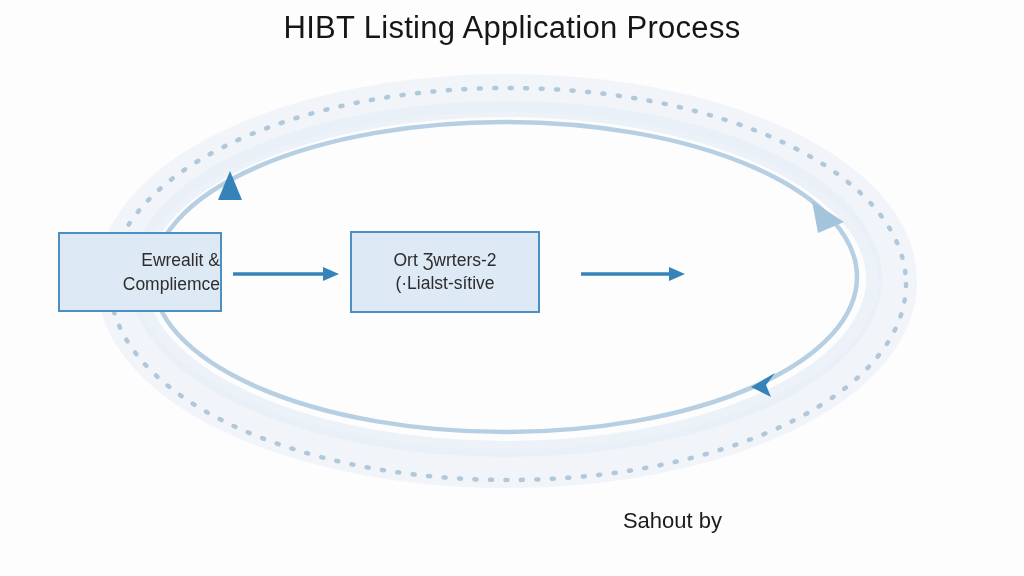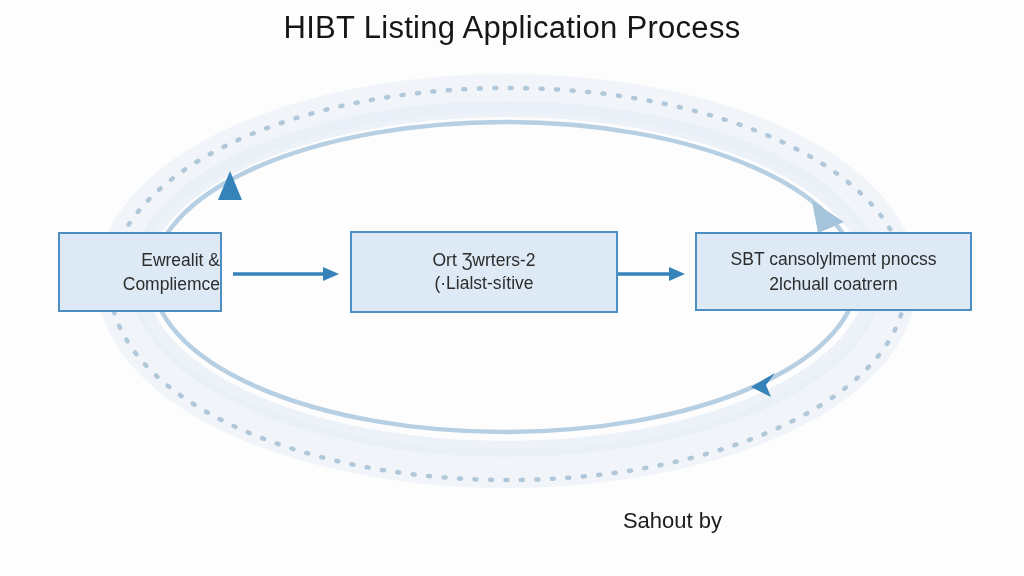--- a/index.html
+++ b/index.html
@@ -43,21 +43,21 @@
     display: flex;
     flex-direction: column;
     align-items: center;
     justify-content: center;
     text-align: center;
     color: var(--text, #2d2d2d);
     font-size: 17.5px;
     line-height: 1.38;
   }
   .node-left   { left: 58px;  top: 232px; width: 164px; height: 80px; align-items: flex-end; }
-  .node-middle { left: 350px; top: 231px; width: 268px; height: 82px; line-height: 1.32; }
+  .node-middle { left: 350px; top: 231px; width: 190px; height: 82px; line-height: 1.32; }
   .node-right  { left: 695px; top: 232px; width: 277px; height: 79px; }
 
   .caption {
     position: absolute;
     top: 508px; left: 50%;
     transform: translateX(-50%);
     width: 420px;
     text-align: right;
     font-size: 22px;
     line-height: 26px;
@@ -98,22 +98,18 @@
   <div class="node node-left">
     <span>Ewrealit &amp;</span>
     <span>Compliemce</span>
   </div>
 
   <div class="node node-middle">
     <span>Ort Ʒwrters-2</span>
     <span>(·Lialst-sítive</span>
   </div>
 
-  <div class="node node-right">
-    <span>SBT cansolylmemt pnocss</span>
-    <span>2lchuall coatrern</span>
-  </div>
 
   <div class="caption">
     <div>Sahout by</div>
   </div>
 
 </div>
 
 </body></html>

